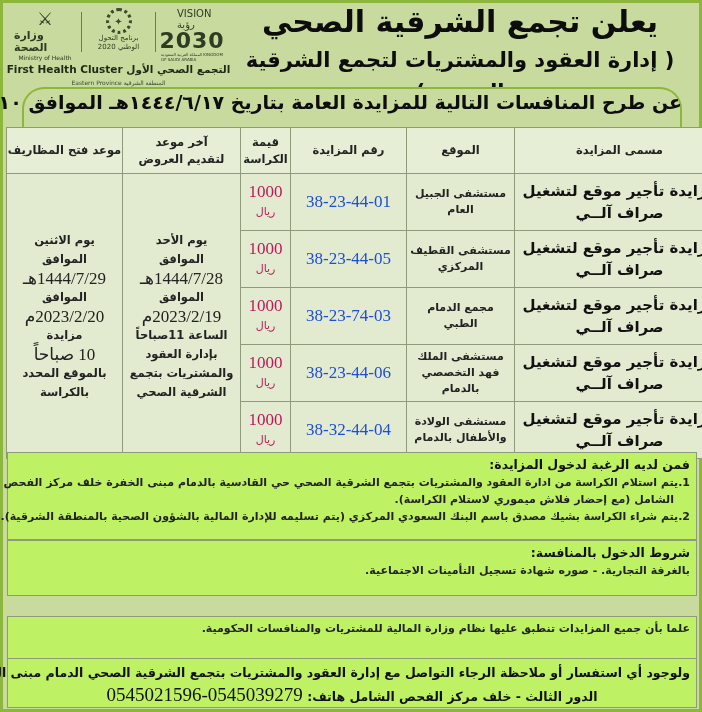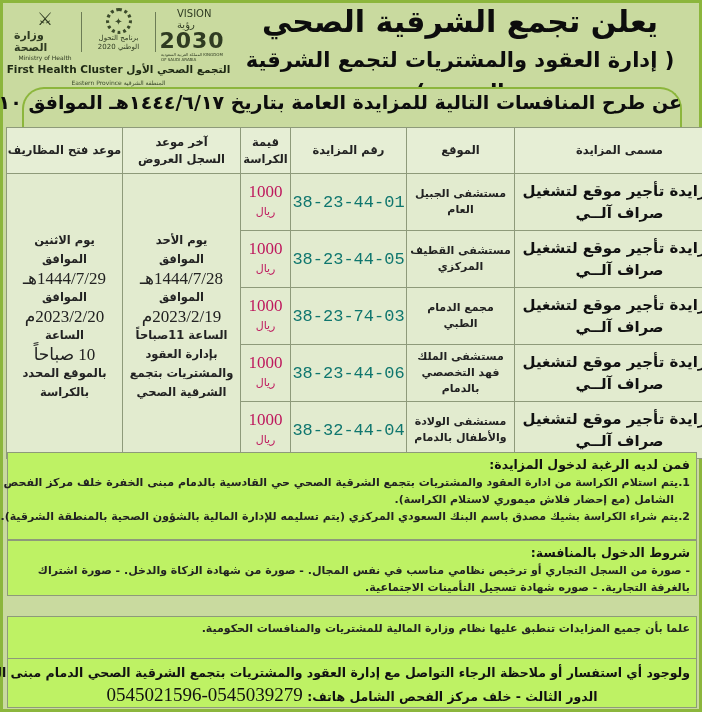--- a/index.html
+++ b/index.html
@@ -66,21 +66,21 @@
     width: 690px; border-collapse: collapse; direction: rtl;
     background: #e2ebcf; table-layout: fixed;
   }
   table.bids th, table.bids td {
     border: 1.5px solid #8e9a7a; text-align: center; vertical-align: middle;
   }
   table.bids th { height: 46px; font-size: 11.5px; font-weight: bold; color: #222; line-height: 17px; background: #e6eed5; }
   table.bids td { height: 57px; }
   .c-name { font-size: 15px; font-weight: bold; line-height: 22px; color: #111; }
   .c-loc { font-size: 11px; font-weight: bold; line-height: 16px; color: #222; }
-  .c-no { font-family: Liberation Mono, monospace; font-size: 17px; color: #0f766e; direction: ltr; }
+  .c-no { font-family: Liberation Serif, serif; font-size: 17px; color: #1d4ed8; direction: ltr; }
   .c-price { font-family: "Liberation Serif", serif; font-size: 17px; line-height: 20px; color: #be185d; }
   .c-price .cur { font-family: "DejaVu Sans", sans-serif; font-size: 11px; font-weight: normal; display: block; }
   .c-dead, .c-open { font-size: 11.5px; font-weight: bold; line-height: 19px; color: #222; }
   .c-dead .n, .c-open .n { font-family: "Liberation Serif", serif; font-size: 17px; font-weight: normal; }
   
   .section {
     position: absolute; left: 7px; width: 690px; direction: rtl; text-align: right;
     background: #bef264; border: 1.5px solid #8e9a7a; padding: 3px 6px;
   }
   .sec1 { top: 452px; height: 88px; }
@@ -144,21 +144,21 @@
         <col style="width:118px">
         <col style="width:116px">
     </colgroup>
     <thead>
       <tr>
 
         <th>مسمى المزايدة</th>
         <th>الموقع</th>
         <th>رقم المزايدة</th>
         <th><span>قيمة</span><br><span>الكراسة</span></th>
-        <th><span>آخر موعد</span><br><span>السجل العروض</span></th>
+        <th><span>آخر موعد</span><br><span>لتقديم العروض</span></th>
         <th>موعد فتح المظاريف</th>
       </tr>
     </thead>
     <tbody>
       <tr>
 
         <td class="c-name"><span>مزايدة تأجير موقع لتشغيل</span><br><span>صراف آلــي</span></td>
         <td class="c-loc"><span>مستشفى الجبيل</span><br><span>العام</span></td>
         <td class="c-no">38-23-44-01</td>
         <td class="c-price"><span>1000</span><span class="cur">ريال</span></td>
@@ -172,21 +172,21 @@
           <div>بإدارة العقود</div>
           <div>والمشتريات بتجمع</div>
           <div>الشرقية الصحي</div>
         </td>
         <td class="c-open" rowspan="5">
           <div>يوم الاثنين</div>
           <div>الموافق</div>
           <div class="n">1444/7/29هـ</div>
           <div>الموافق</div>
           <div class="n">2023/2/20م</div>
-          <div>الساعة</div>
+          <div>مزايدة</div>
           <div class="n">10 صباحاً</div>
           <div>بالموقع المحدد</div>
           <div>بالكراسة</div>
         </td>
       </tr>
       <tr>
 
         <td class="c-name"><span>مزايدة تأجير موقع لتشغيل</span><br><span>صراف آلــي</span></td>
         <td class="c-loc"><span>مستشفى القطيف</span><br><span>المركزي</span></td>
         <td class="c-no">38-23-44-05</td>
@@ -219,21 +219,20 @@
 
 <div class="section sec1">
   <div class="sec-title">فمن لديه الرغبة لدخول المزايدة:</div>
   <div class="sec-line">1.يتم استلام الكراسة من ادارة العقود والمشتريات بتجمع الشرقية الصحي حي القادسية بالدمام مبنى الخفرة خلف مركز الفحص</div>
   <div class="sec-line indent">الشامل (مع إحضار فلاش ميموري لاستلام الكراسة).</div>
   <div class="sec-line">2.يتم شراء الكراسة بشيك مصدق باسم البنك السعودي المركزي  (يتم تسليمه للإدارة المالية بالشؤون الصحية بالمنطقة الشرقية).</div>
 </div>
 
 <div class="section sec2">
   <div class="sec-title">شروط الدخول بالمنافسة:</div>
-  <div class="sec-line">- صورة من السجل التجاري أو ترخيص نظامي مناسب في نفس المجال. - صورة من شهادة الزكاة والدخل. - صورة اشتراك</div>
   <div class="sec-line">بالغرفة التجارية. - صوره شهادة تسجيل التأمينات الاجتماعية.</div>
 </div>
 
 <div class="section sec3">
   <div class="sec-line">علما بأن جميع المزايدات تنطبق عليها نظام وزارة المالية للمشتريات والمنافسات الحكومية.</div>
 </div>
 
 <div class="section sec4">
   <div class="contact-line">ولوجود أي استفسار أو ملاحظة الرجاء التواصل مع إدارة العقود والمشتريات بتجمع الشرقية الصحي الدمام مبنى الخفرة</div>
   <div class="contact-line">

